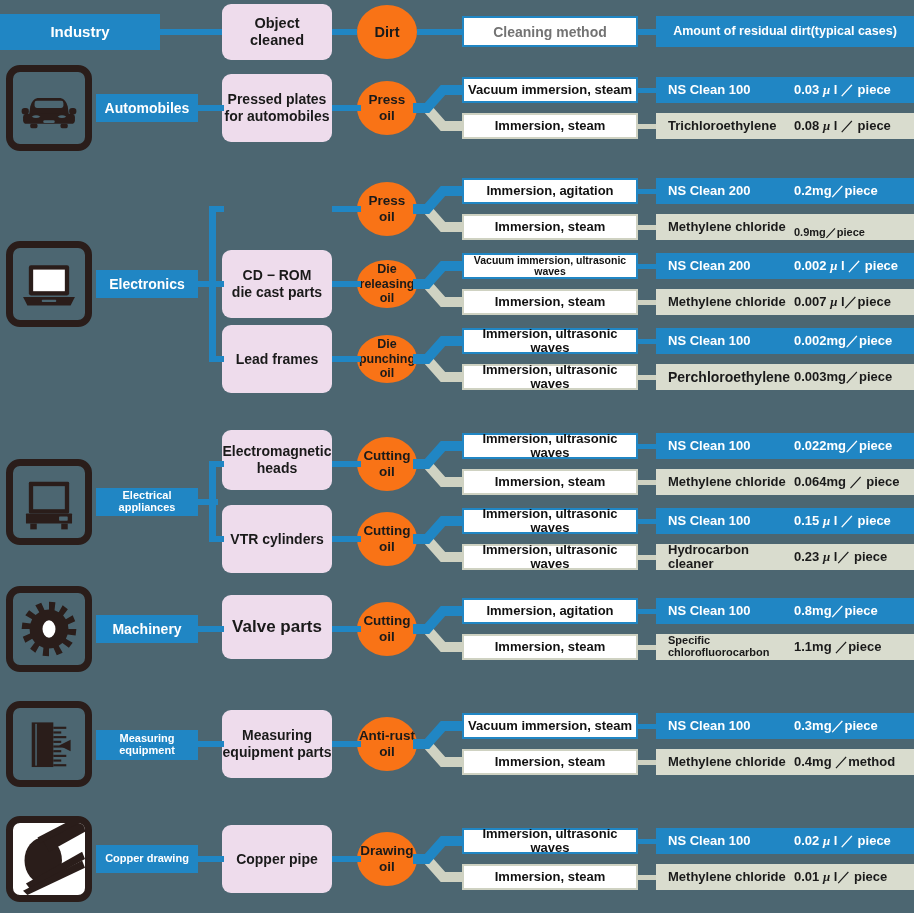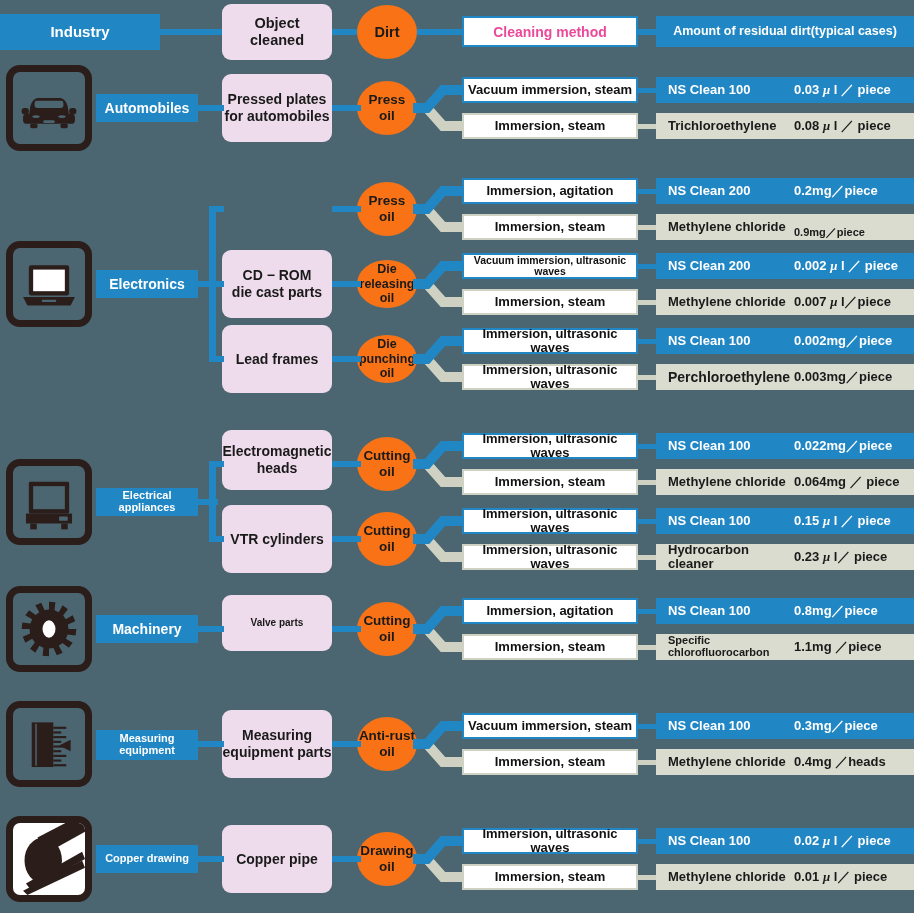--- a/index.html
+++ b/index.html
@@ -16,21 +16,21 @@
   
   .abs { position:absolute; }
 
   
   .hdr-blue {
     background:#2086c4; color:#ffffff;
     font-weight:bold; display:flex; align-items:center; justify-content:center;
     text-align:center; line-height:1.05;
   }
   .hdr-white {
-    background:#ffffff; color:#ec4899; border:2px solid #2086c4;
+    background:#ffffff; color:#737373; border:2px solid #2086c4;
     font-weight:bold; display:flex; align-items:center; justify-content:center;
     text-align:center;
   }
 
   
   .ind-label {
     background:#2086c4; color:#ffffff; font-weight:bold;
     display:flex; align-items:center; justify-content:center;
     text-align:center; line-height:1.05;
   }
@@ -265,42 +265,42 @@
     <div class="conn-gray" style="left: 638px; top: 644.5px; width: 18px; height: 5px;"></div>
     <div class="res gray abs" style="left: 656px; top: 634px; width: 258px; height: 26px;">
       <span class="agent" style="width: 138px; padding-left: 12px; font-size: 11px;">Specific chlorofluorocarbon</span>
       <span class="amount" style="font-size: 13px;">1.1mg ／piece</span>
     </div>
     <div class="dirt abs" style="left: 357px; top: 602px; width: 60px; height: 54px; font-size: 13.5px;">Cutting<br>oil</div>
     <svg width="51" height="52" style="position: absolute; left: 413px; top: 603px;">
       <path d="M 0 26 L 14 26 L 30 44 L 50 44" stroke="#cfd2c2" stroke-width="10" fill="none" stroke-linecap="butt"></path>
       <path d="M 0 26 L 14 26 L 30 8 L 50 8" stroke="#2086c4" stroke-width="10" fill="none" stroke-linecap="butt"></path>
     </svg>
-    <div class="obj-box abs" style="left: 222px; top: 595px; width: 110px; height: 56px; font-size: 10px;">Valve parts</div>
+    <div class="obj-box abs" style="left: 222px; top: 595px; width: 110px; height: 64px; font-size: 17px;">Valve parts</div>
     <div class="conn-blue" style="left: 332px; top: 626px; width: 29px; height: 6px;"></div>
     <div class="ind-label abs" style="left: 96px; top: 615px; width: 102px; height: 28px; font-size: 14px;">Machinery</div>
     <div class="conn-blue" style="left: 198px; top: 626px; width: 20px; height: 6px;"></div>
     <div class="conn-blue" style="left: 209px; top: 626px; width: 15px; height: 6px;"></div>
     <div class="icon-frame" style="left: 6px; top: 586px; width: 86px; height: 86px;">
       <svg viewBox="0 0 100 100" width="100%" height="100%">
         <path d="M 88.0 50.0 L 87.0 58.9 L 75.9 57.7 L 73.4 63.5 L 82.9 69.0 L 77.6 76.2 L 68.6 69.6 L 63.5 73.4 L 69.0 82.9 L 60.8 86.4 L 56.3 76.3 L 50.0 77.0 L 50.0 88.0 L 41.1 87.0 L 42.3 75.9 L 36.5 73.4 L 31.0 82.9 L 23.8 77.6 L 30.4 68.6 L 26.6 63.5 L 17.1 69.0 L 13.6 60.8 L 23.7 56.3 L 23.0 50.0 L 12.0 50.0 L 13.0 41.1 L 24.1 42.3 L 26.6 36.5 L 17.1 31.0 L 22.4 23.8 L 31.4 30.4 L 36.5 26.6 L 31.0 17.1 L 39.2 13.6 L 43.7 23.7 L 50.0 23.0 L 50.0 12.0 L 58.9 13.0 L 57.7 24.1 L 63.5 26.6 L 69.0 17.1 L 76.2 22.4 L 69.6 31.4 L 73.4 36.5 L 82.9 31.0 L 86.4 39.2 L 76.3 43.7 L 77.0 50.0 Z" fill="#2a1d1a"></path>
         <ellipse cx="50" cy="50" rx="9" ry="12" fill="#ffffff"></ellipse>
       </svg>
     </div>
     <div class="meth blue abs" style="left: 462px; top: 713px; width: 176px; height: 26px; font-size: 13px;">Vacuum immersion, steam</div>
     <div class="conn-blue" style="left: 638px; top: 723.5px; width: 18px; height: 5px;"></div>
     <div class="res blue abs" style="left: 656px; top: 713px; width: 258px; height: 26px;">
       <span class="agent" style="width: 138px; padding-left: 12px; font-size: 13px;">NS Clean 100</span>
       <span class="amount" style="font-size: 13px;">0.3mg／piece</span>
     </div>
     <div class="meth gray abs" style="left: 462px; top: 749px; width: 176px; height: 26px; font-size: 13px;">Immersion, steam</div>
     <div class="conn-gray" style="left: 638px; top: 759.5px; width: 18px; height: 5px;"></div>
     <div class="res gray abs" style="left: 656px; top: 749px; width: 258px; height: 26px;">
       <span class="agent" style="width: 138px; padding-left: 12px; font-size: 13px;">Methylene chloride</span>
-      <span class="amount" style="font-size: 13px;">0.4mg ／heads</span>
+      <span class="amount" style="font-size: 13px;">0.4mg ／method</span>
     </div>
     <div class="dirt abs" style="left: 357px; top: 717px; width: 60px; height: 54px; font-size: 13.5px;">Anti-rust<br>oil</div>
     <svg width="51" height="52" style="position: absolute; left: 413px; top: 718px;">
       <path d="M 0 26 L 14 26 L 30 44 L 50 44" stroke="#cfd2c2" stroke-width="10" fill="none" stroke-linecap="butt"></path>
       <path d="M 0 26 L 14 26 L 30 8 L 50 8" stroke="#2086c4" stroke-width="10" fill="none" stroke-linecap="butt"></path>
     </svg>
     <div class="obj-box abs" style="left: 222px; top: 710px; width: 110px; height: 68px; font-size: 14px;">Measuring<br>equipment parts</div>
     <div class="conn-blue" style="left: 332px; top: 741px; width: 29px; height: 6px;"></div>
     <div class="ind-label abs" style="left: 96px; top: 730px; width: 102px; height: 30px; font-size: 11px;">Measuring equipment</div>
     <div class="conn-blue" style="left: 198px; top: 741px; width: 20px; height: 6px;"></div>

